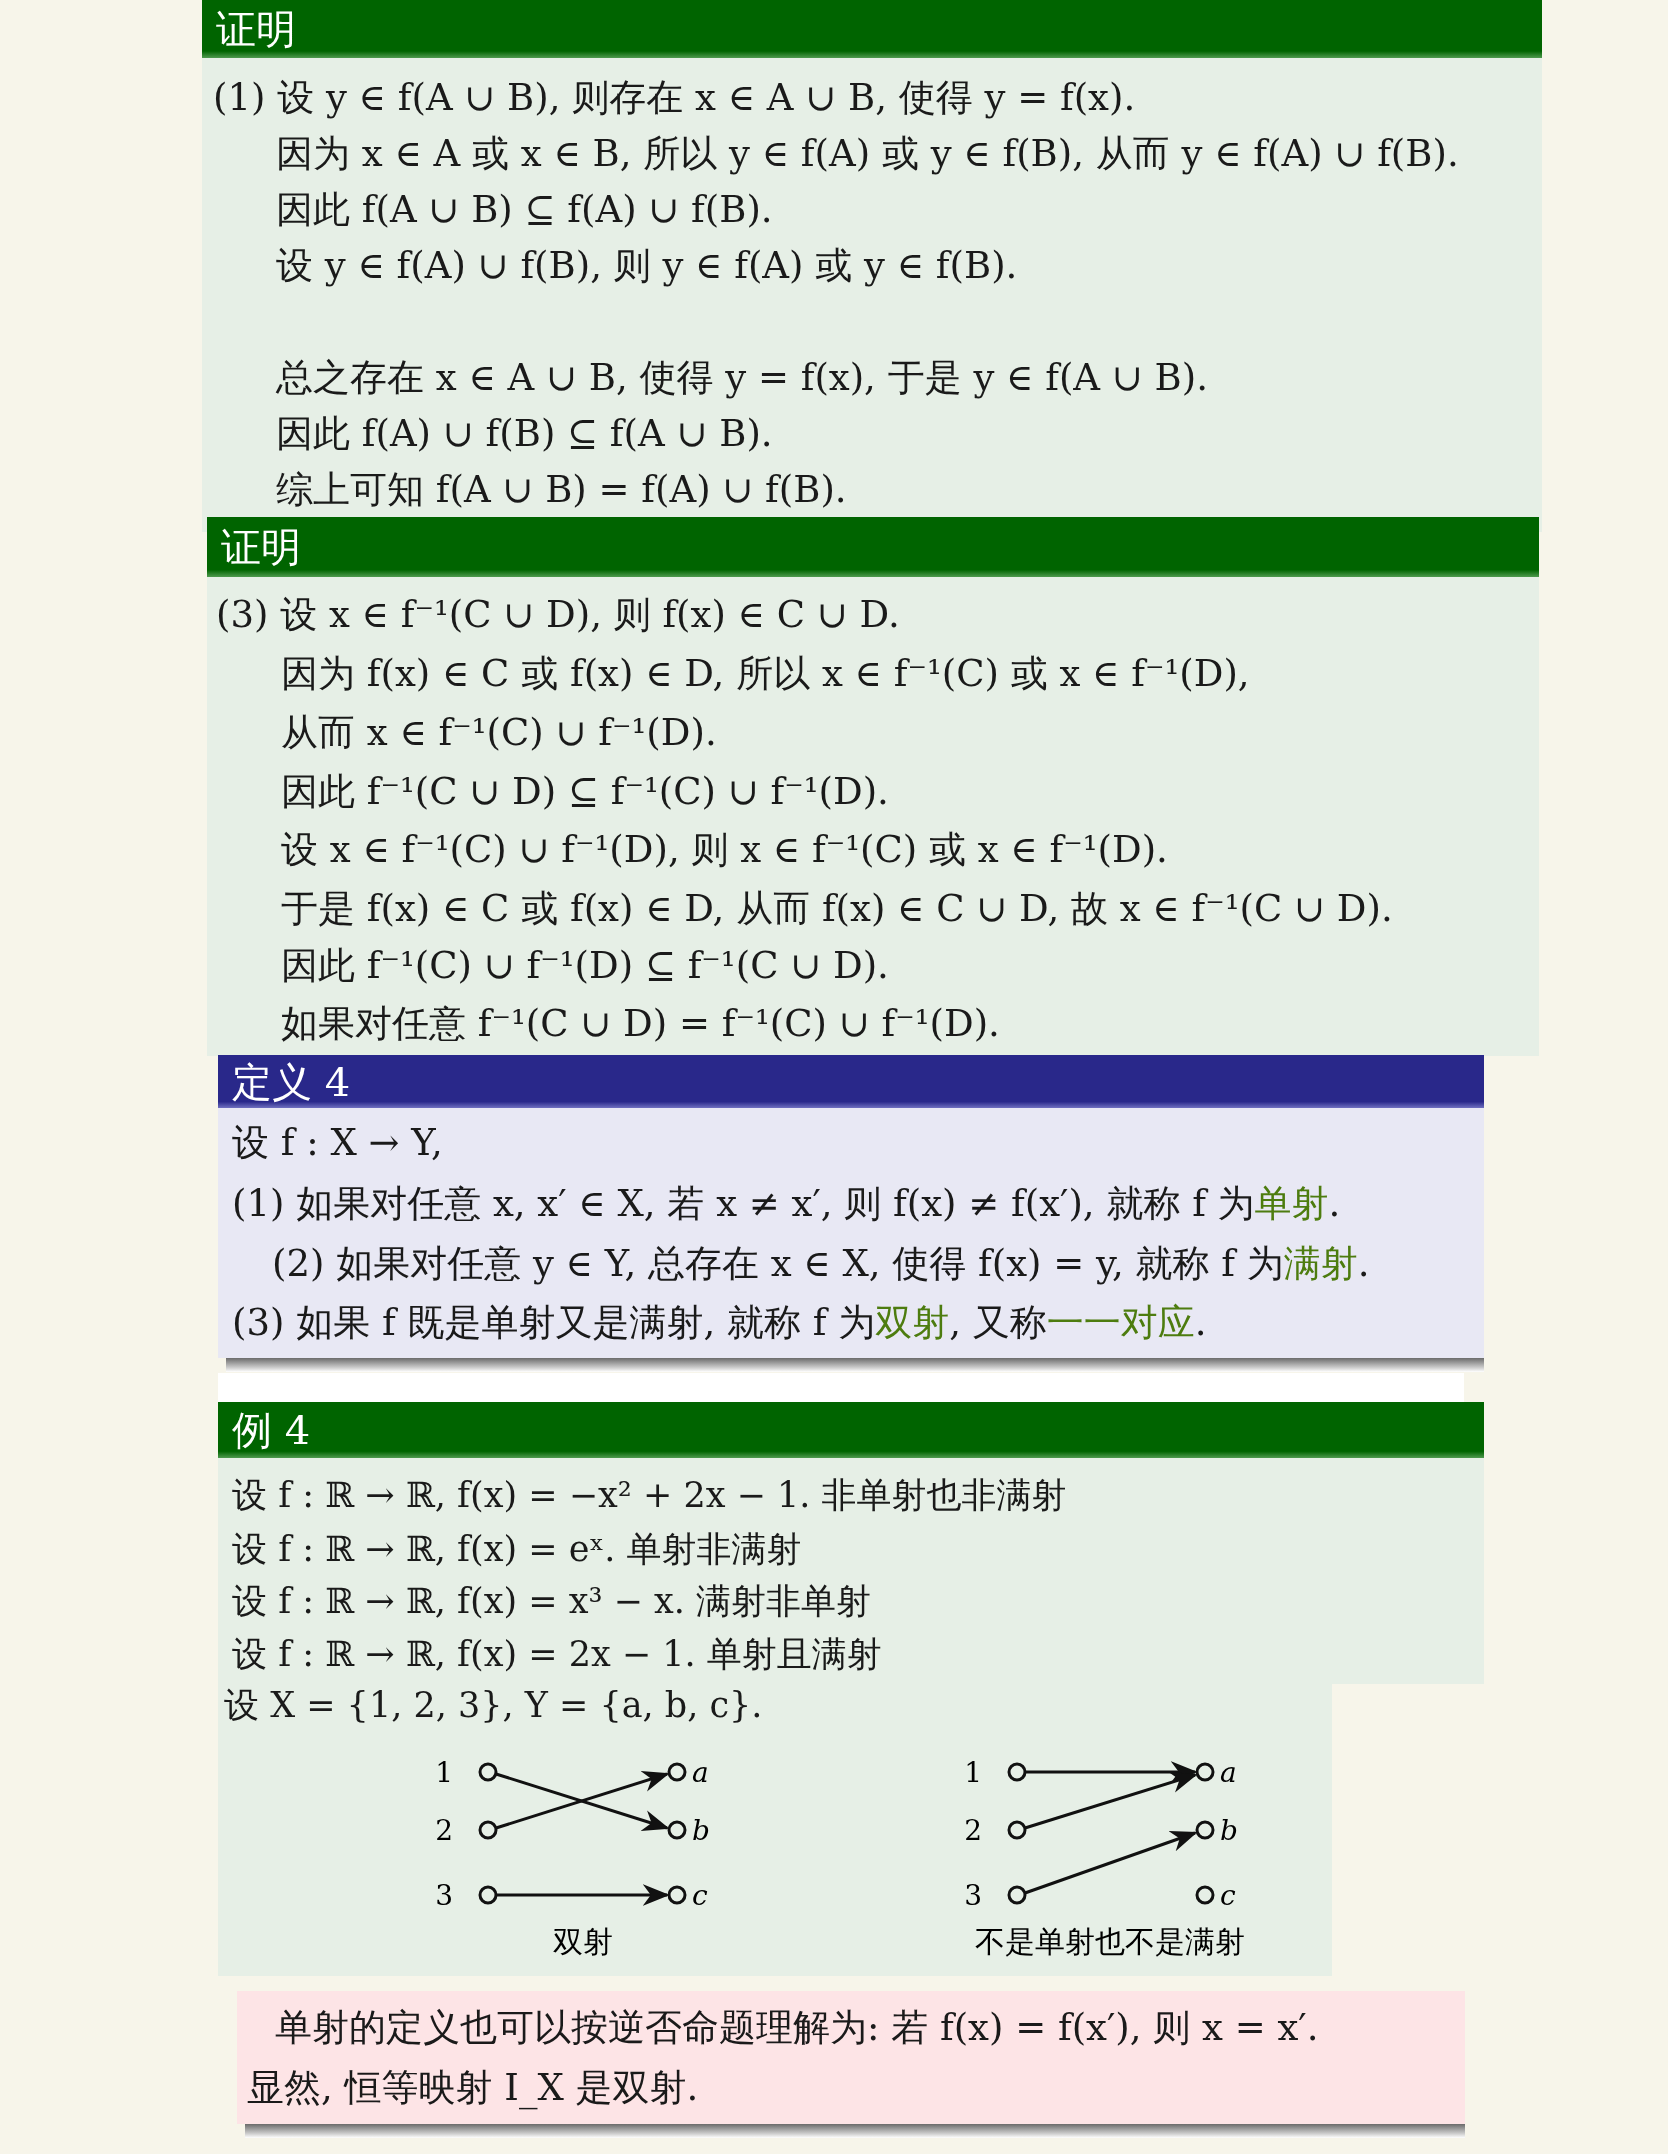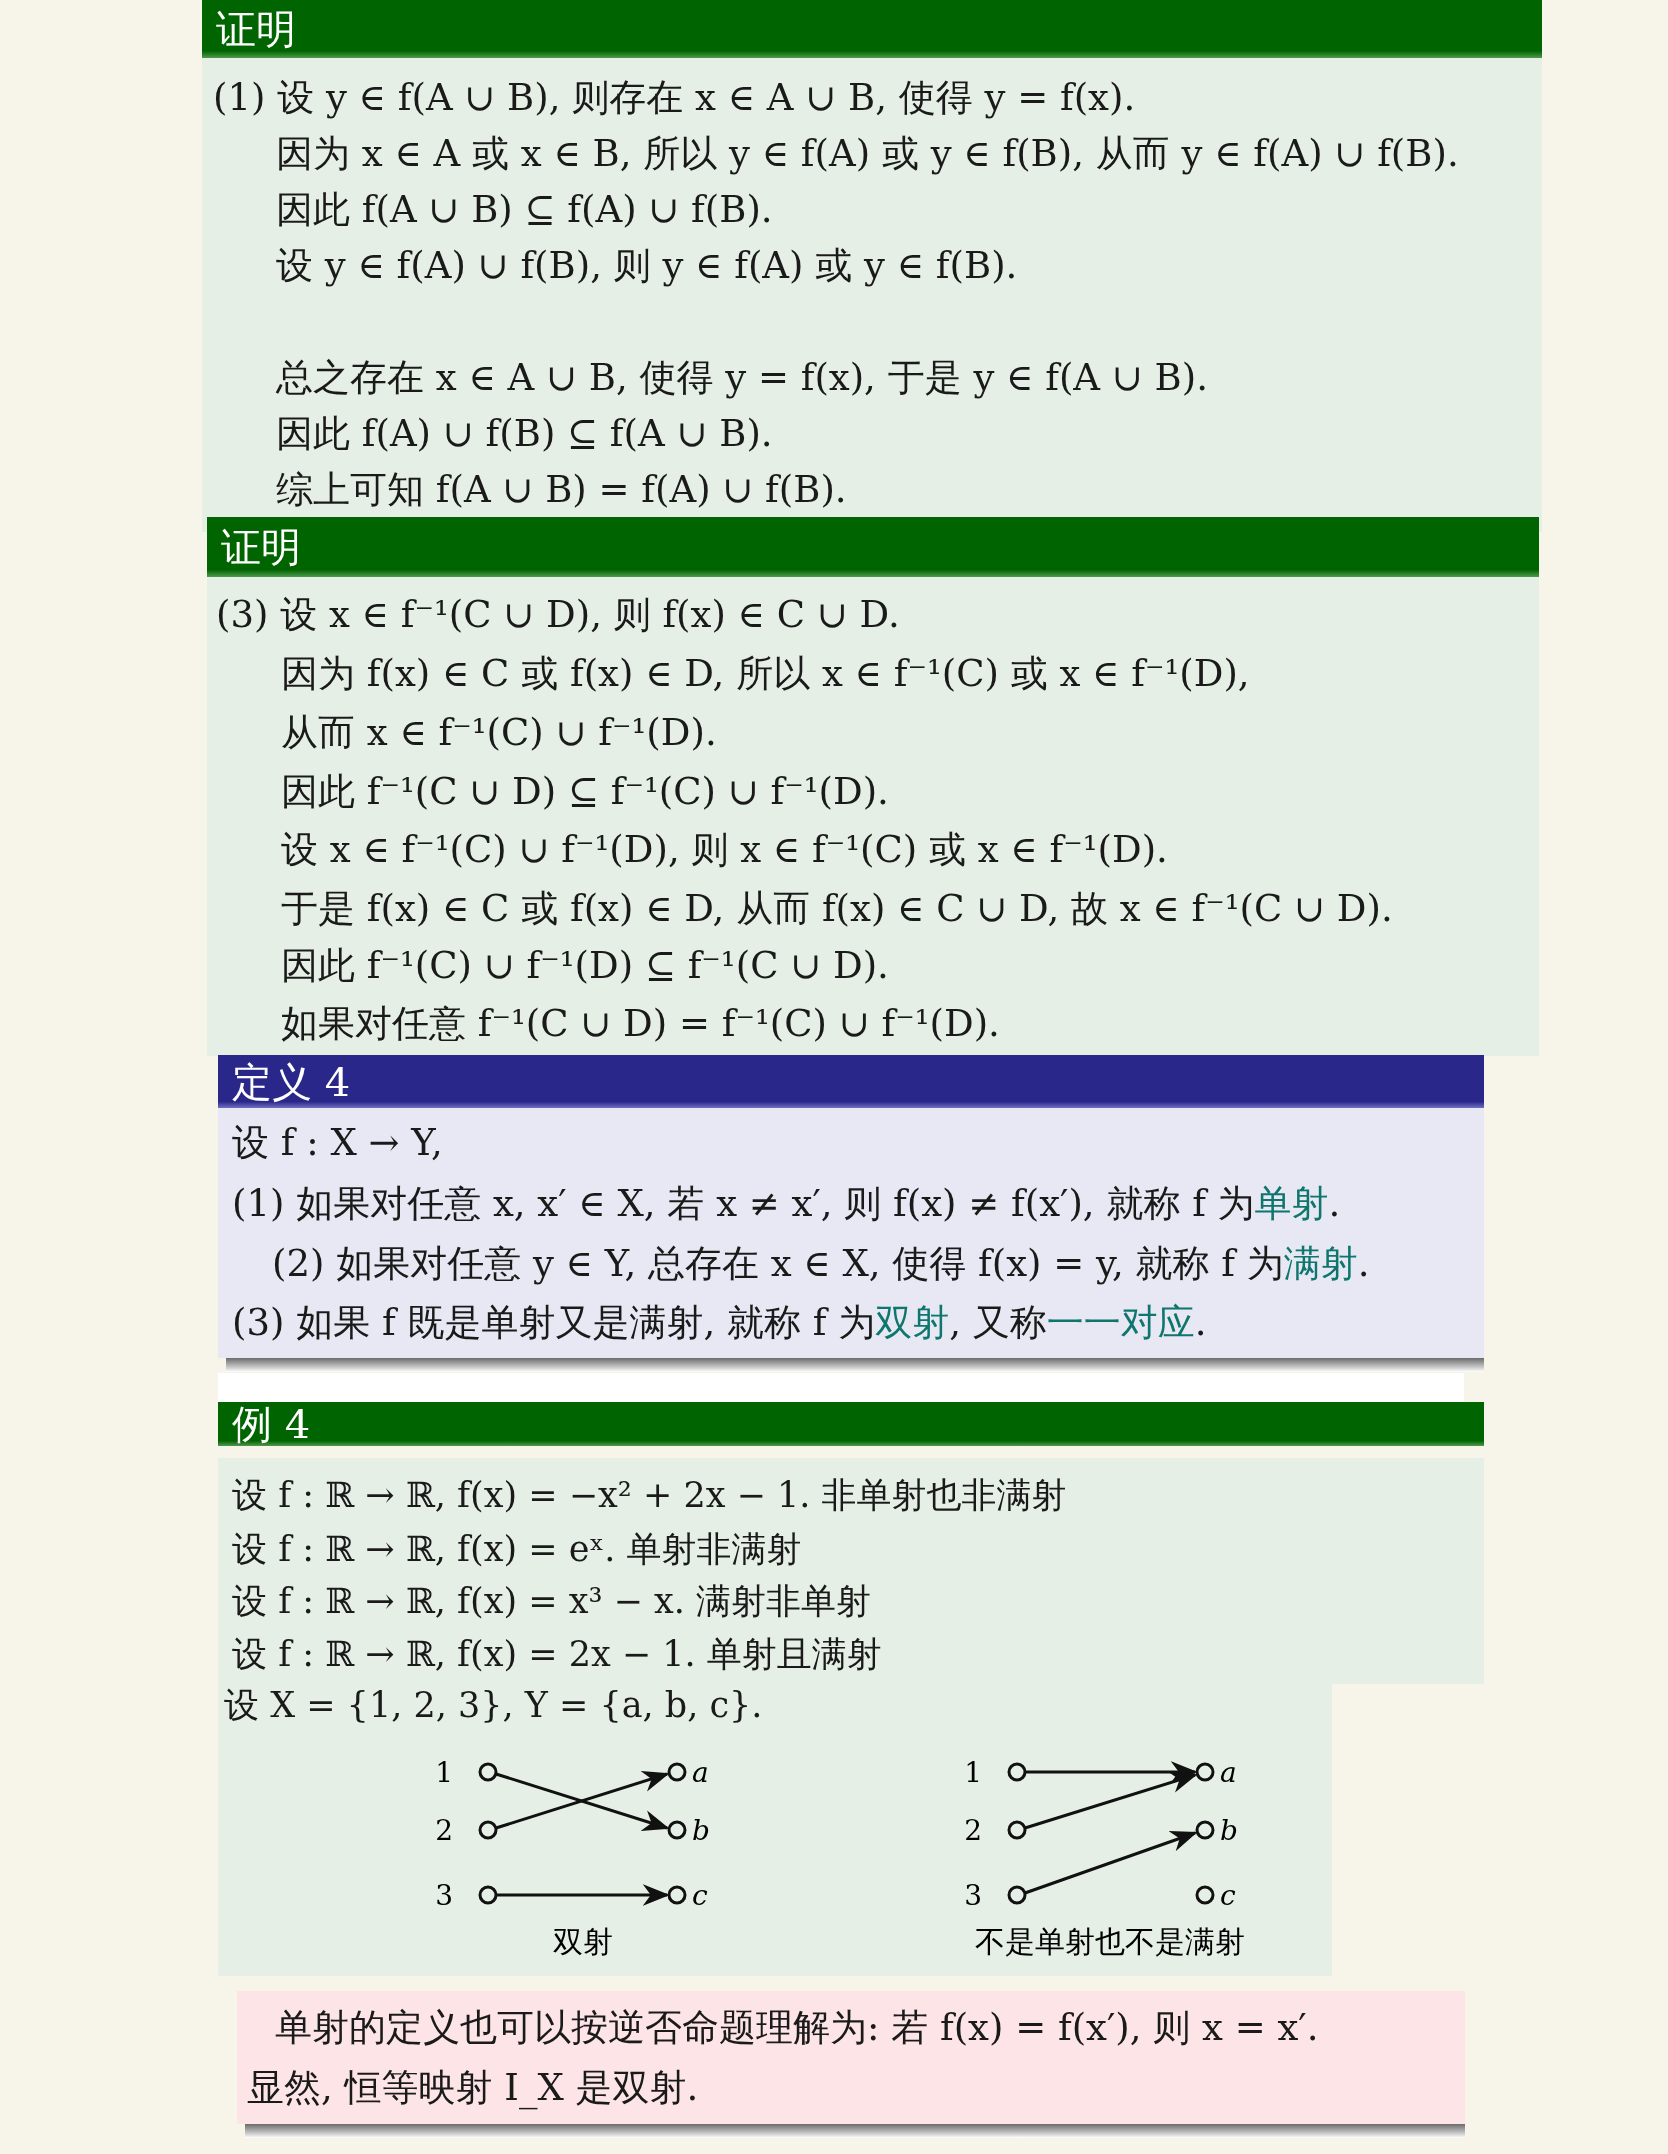--- a/index.html
+++ b/index.html
@@ -20,21 +20,21 @@
   .hdr.blue  { background: linear-gradient(#29288a 0%, #29288a 88%, #7070c0 100%); }
   .body { position: absolute; left: 0; right: 0; }
   .body.green { background: #e6efe6; }
   .body.blue  { background: #e8e8f4; }
   .body.pink  { background: #fde4e6; }
   .line {
     position: absolute; white-space: nowrap; font-size: 37px; line-height: 1;
     transform: translateY(-50%);
   }
   .line.small { font-size: 35px; }
-  .hl { color: #0f766e; }
+  .hl { color: #4d7c0f; }
   .shadow {
     position: absolute; left: 8px; right: 0; height: 14px;
     background: linear-gradient(#6b6b6b, #cfcfcf 70%, #ffffff);
   }
   .white-gap { position: absolute; background: #ffffff; }
   svg text { font-family: "DejaVu Serif", "Liberation Serif", serif; }
 </style>
 </head>
 <body>
 
@@ -83,21 +83,21 @@
     </div>
     <div class="line" style="left:14px; top:214px;">
       <span>(3) 如果 f 既是单射又是满射, 就称 f 为</span><span class="hl">双射</span><span>, 又称</span><span class="hl">一一对应</span><span>.</span>
     </div>
   </div>
   <div class="shadow" style="top:303px;"></div>
 </div>
 <div class="white-gap" style="left:218px; top:1373px; width:1246px; height:29px;"></div>
 
 <div class="block" style="left:218px; top:1402px; width:1246px; height:574px;">
-  <div class="hdr green" style="height:44px;text-align:right;">
+  <div class="hdr green" style="height:56px;text-align:right;">
     <span>例 4</span>
   </div>
   <div class="body green" style="top:56px; height:226px;"></div>
   <div class="body green" style="top:282px; height:292px; right:152px;"></div>
   <div class="line small" style="left:14px; top:93px;">设 f : ℝ → ℝ, f(x) = −x² + 2x − 1.  非单射也非满射</div>
   <div class="line small" style="left:14px; top:147px;">设 f : ℝ → ℝ, f(x) = eˣ.  单射非满射</div>
   <div class="line small" style="left:14px; top:199px;">设 f : ℝ → ℝ, f(x) = x³ − x.  满射非单射</div>
   <div class="line small" style="left:14px; top:252px;">设 f : ℝ → ℝ, f(x) = 2x − 1.  单射且满射</div>
   <div class="line small" style="left:6px; top:303px;">设 X = {1, 2, 3}, Y = {a, b, c}.</div>
 

